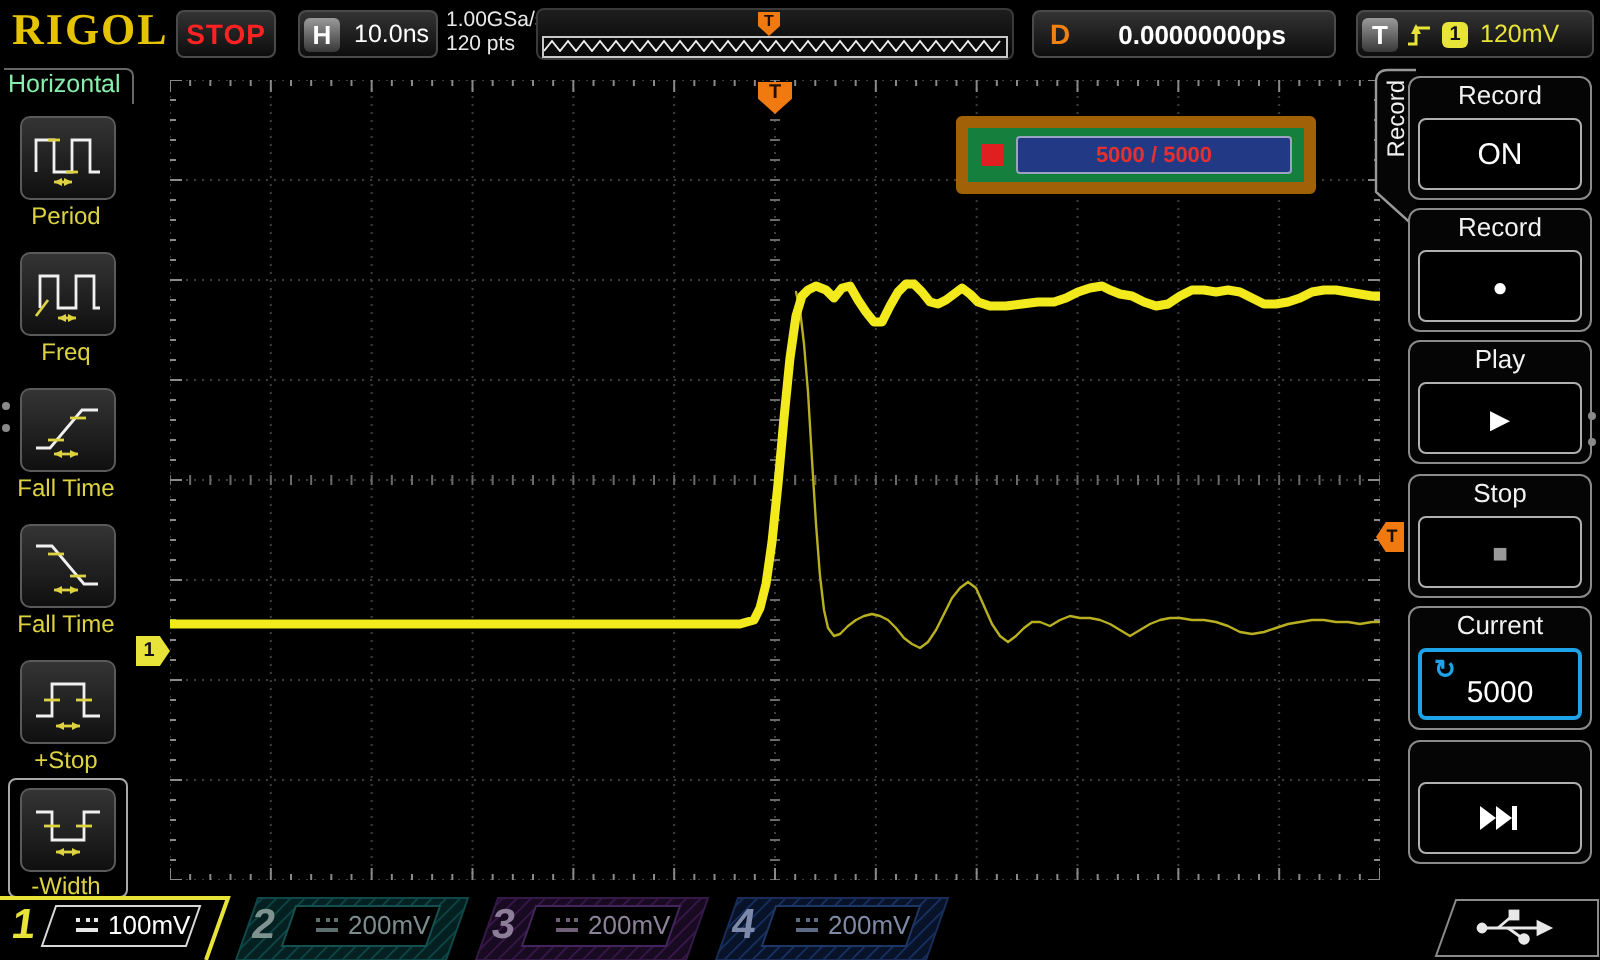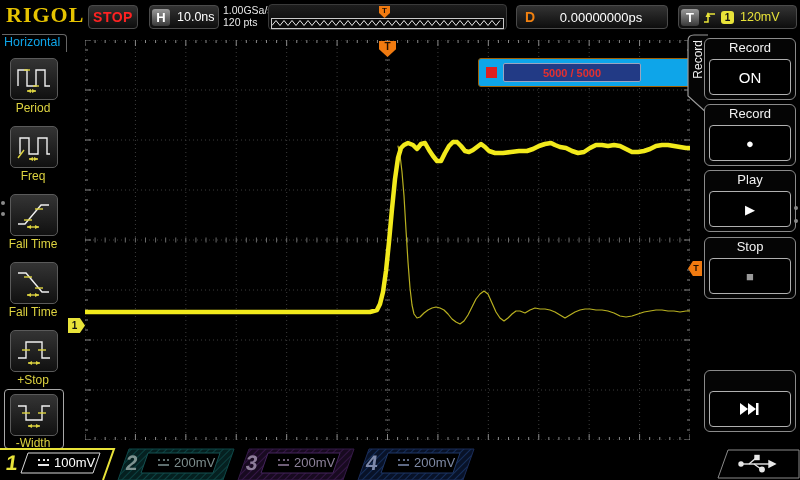--- a/index.html
+++ b/index.html
@@ -21,38 +21,38 @@
   #rate-block{left:223px;top:4px;font-size:10.5px;line-height:12px;color:#e8e8e8;}
   #preview{left:268px;top:4px;width:237px;height:24px;background:linear-gradient(#1e1e1e,#050505);
         border:1px solid #3a3a3a;border-radius:4px;}
   #preview-box{position:absolute;left:2px;top:13px;width:231px;height:9px;background:#0a0a0a;
         border:1px solid #c8c8c8;}
   #preview-trig{position:absolute;left:110px;top:1px;width:11px;height:12px;background:#f07a10;
         clip-path:polygon(0 0,100% 0,100% 58%,50% 100%,0 58%);color:#201000;font-size:8px;
         font-weight:bold;text-align:center;line-height:9px;}
   #d-chip{left:516px;top:5px;width:150px;height:22px;}
   #d-chip .dletter{color:#f08010;font-weight:bold;font-size:14px;margin:0 0 0 8px;}
-  #d-chip .val{flex:1;text-align:center;font-size:13px;}
+  #d-chip .val{flex:1;text-align:center;font-size:13px;font-weight:bold;}
   #t-chip{left:678px;top:5px;width:117px;height:22px;}
   .ch-badge{background:#e8e339;border-radius:3px;color:#111;font-weight:bold;font-size:10px;
         width:13px;height:13px;display:flex;align-items:center;justify-content:center;margin:0 4px;}
   #t-chip .lvl{color:#e8e339;font-size:12.5px;margin-left:2px;}
   
-  #lm-title{left:2px;top:34px;width:62px;height:17px;color:#0ea5e9;font-size:12.5px;
+  #lm-title{left:2px;top:34px;width:62px;height:17px;color:#86efac;font-size:12.5px;
         border-top:1px solid #666;border-right:1px solid #666;border-radius:0 4px 0 0;
         padding-left:2px;}
   .lm-item-btn{position:absolute;left:10px;width:46px;height:40px;border:1px solid #5a5a5a;
         border-radius:5px;background:linear-gradient(#343434,#101010);
         display:flex;align-items:center;justify-content:center;}
   .lm-label{position:absolute;left:0;width:66px;text-align:center;color:#ddd340;font-size:12px;}
   #lm-select-box{left:4px;top:389px;width:58px;height:58px;border:1px solid #a8a8a8;border-radius:4px;}
   .scroll-dot{width:4px;height:4px;border-radius:50%;background:#8a8a8a;}
   
-  #rec-bar{left:478px;top:58px;width:168px;height:27px;background:#0ea5e9;border:1px solid #a16207;
-        border-radius:3px;padding-left:44px;}
+  #rec-bar{left:478px;top:58px;width:168px;height:27px;background:#15803d;border:6px solid #a16207;
+        border-radius:3px;}
   #rec-dot{position:absolute;left:7px;top:8px;width:11px;height:11px;background:#e02020;}
   #rec-progress{position:absolute;left:24px;top:4px;width:136px;height:17px;background:#223a85;
         border:1px solid #9aa4c0;border-radius:2px;color:#e53030;font-size:11px;font-weight:bold;
         display:flex;align-items:center;justify-content:center;}
   
   #trig-top{left:379px;top:41px;width:17px;height:16px;background:#f07a10;
         clip-path:polygon(0 0,100% 0,100% 52%,50% 100%,0 52%);color:#201000;font-size:10px;
         font-weight:bold;text-align:center;line-height:12px;}
   #trig-level{left:688px;top:261px;width:14px;height:15px;background:#f07a10;
         clip-path:polygon(35% 0,100% 0,100% 100%,35% 100%,0 50%);color:#201000;font-size:9px;
@@ -560,20 +560,27 @@
     <div class="rm-btn">
       <span class="glyph-play">▶</span>
     </div>
   </div>
   <div class="rm-item" style="top:237px">
     <div class="rm-label">Stop</div>
     <div class="rm-btn">
       <span class="glyph-stop">■</span>
     </div>
   </div>
+  <div class="rm-item" style="top:303px">
+    <div class="rm-label">Current</div>
+    <div class="rm-btn blue">
+      <span id="cur-icon">↻</span>
+      <span id="cur-val">5000</span>
+    </div>
+  </div>
   <div class="rm-item" style="top:370px">
     <div class="rm-label"></div>
     <div class="rm-btn">
       <svg width="22" height="14" viewBox="0 0 22 14">
         <polygon points="1,1 9,7 1,13" fill="#fff"></polygon>
           <polygon points="9,1 17,7 9,13" fill="#fff"></polygon>
         <rect x="17" y="1" width="2.5" height="12" fill="#fff"></rect>
       </svg>
     </div>
   </div>

